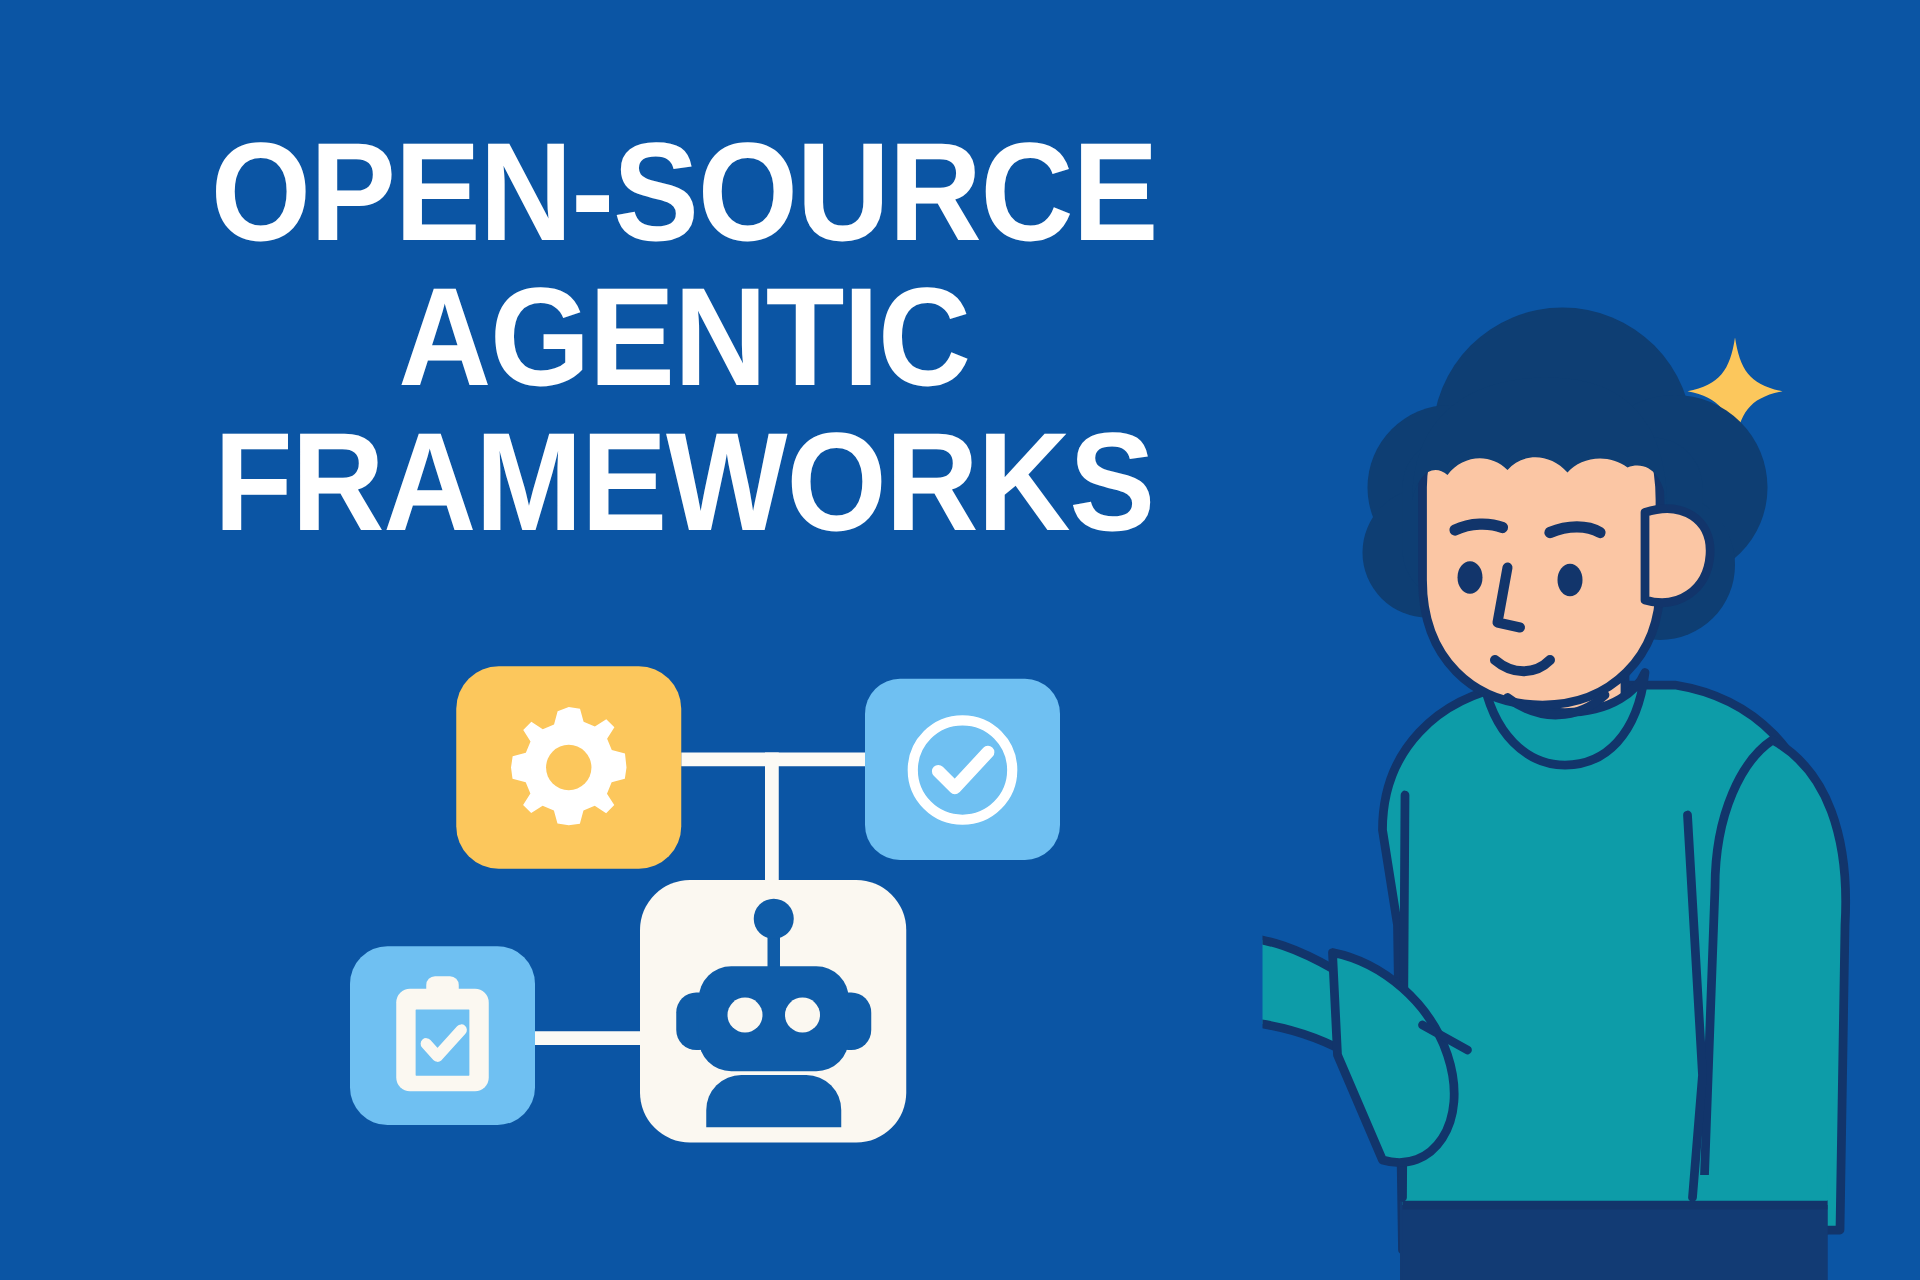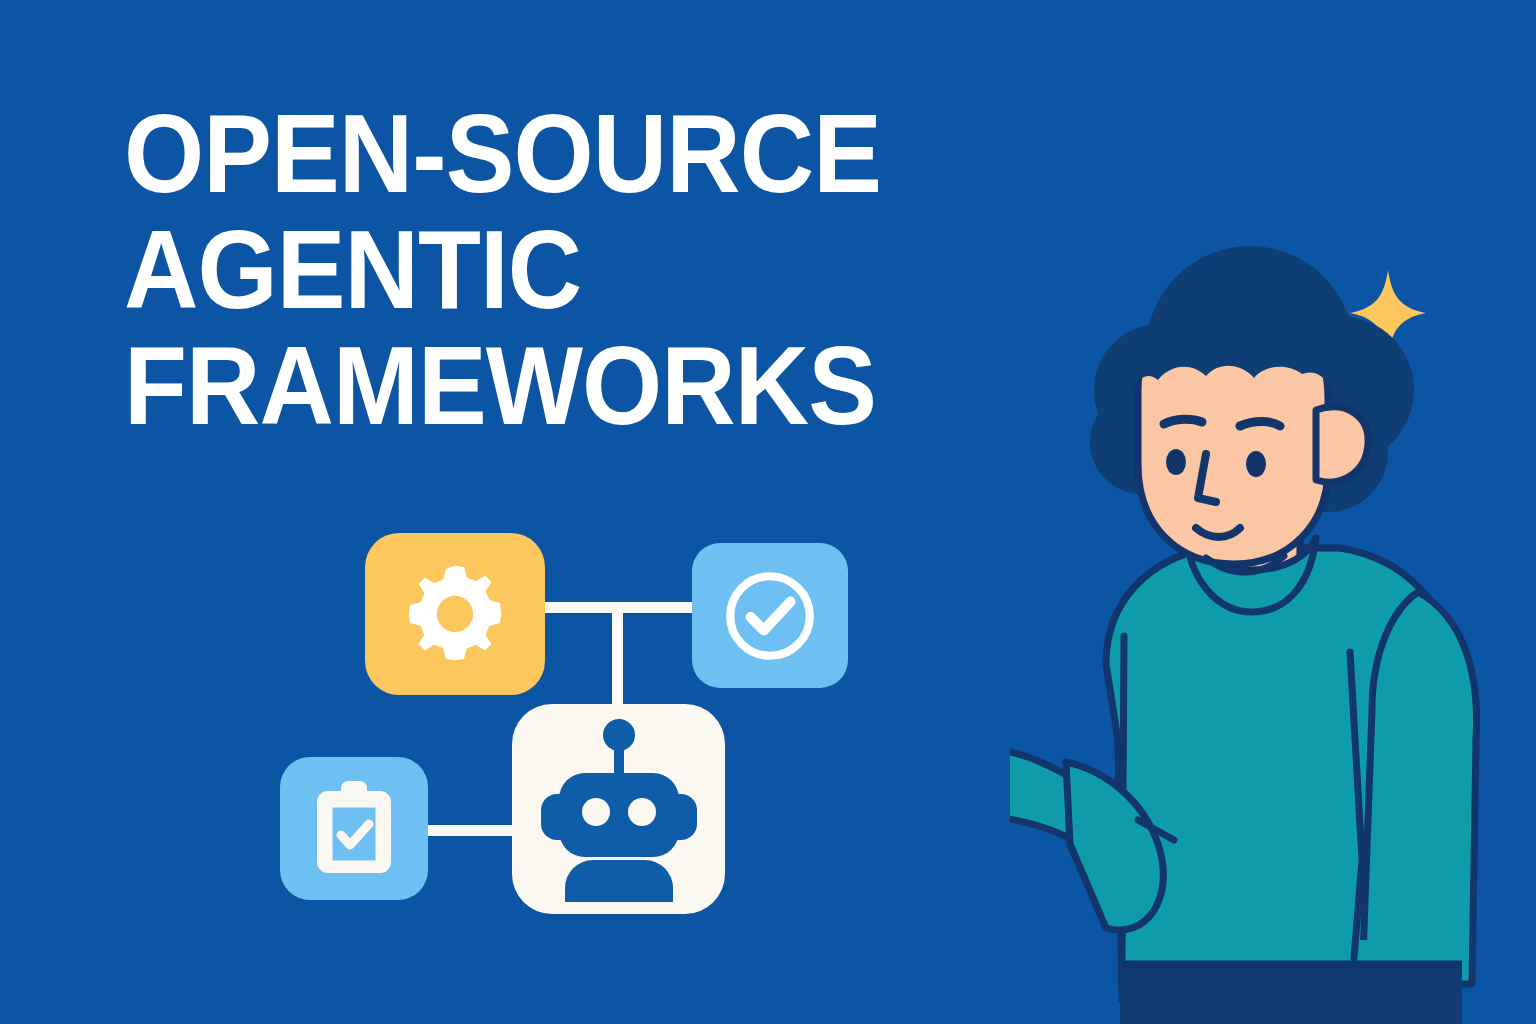--- a/index.html
+++ b/index.html
@@ -8,20 +8,21 @@
     padding: 0;
     background: #0B55A4;
   }
   #stage {
     position: relative;
     width: 1536px;
     height: 1024px;
     overflow: hidden;
     background: #0B55A4;
     font-family: "Liberation Sans", "DejaVu Sans", sans-serif;
+    text-align: center;
   }
 
   
   #title-block {
     position: absolute;
     left: 124px;
     top: 96px;
     width: 920px;
     z-index: 20;
   }

